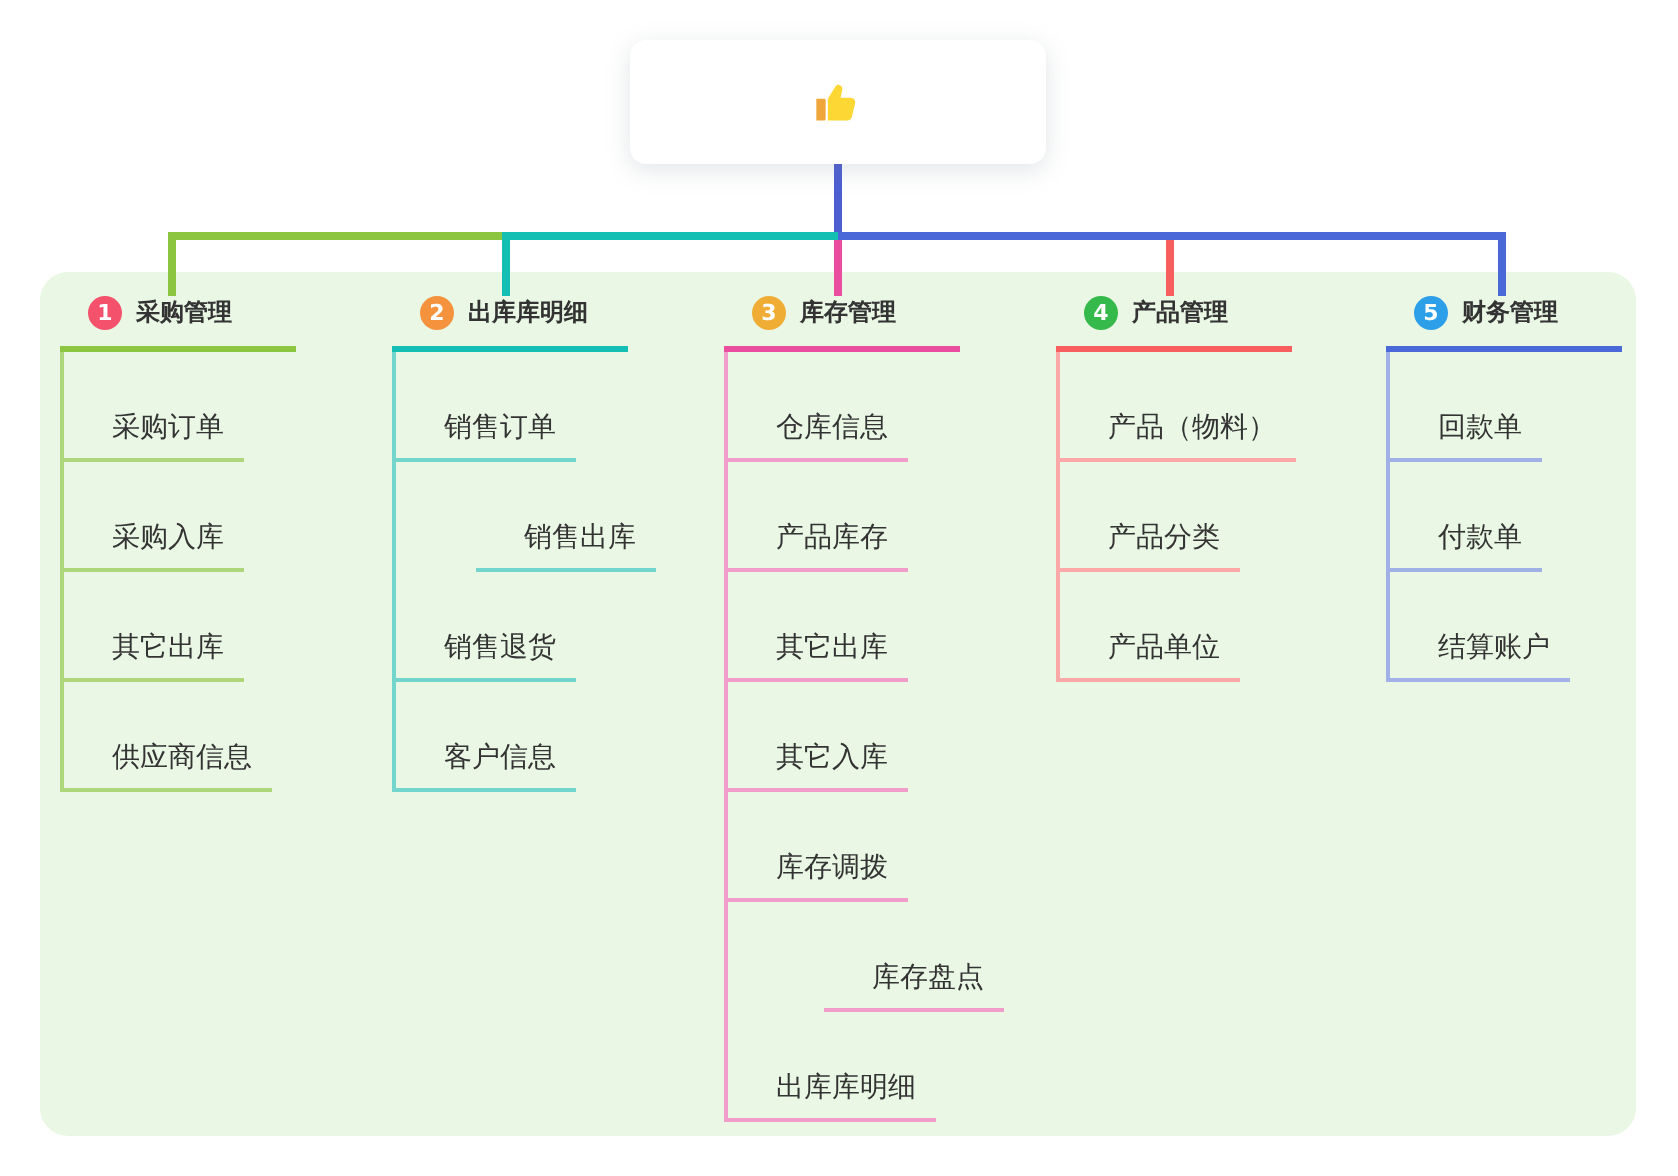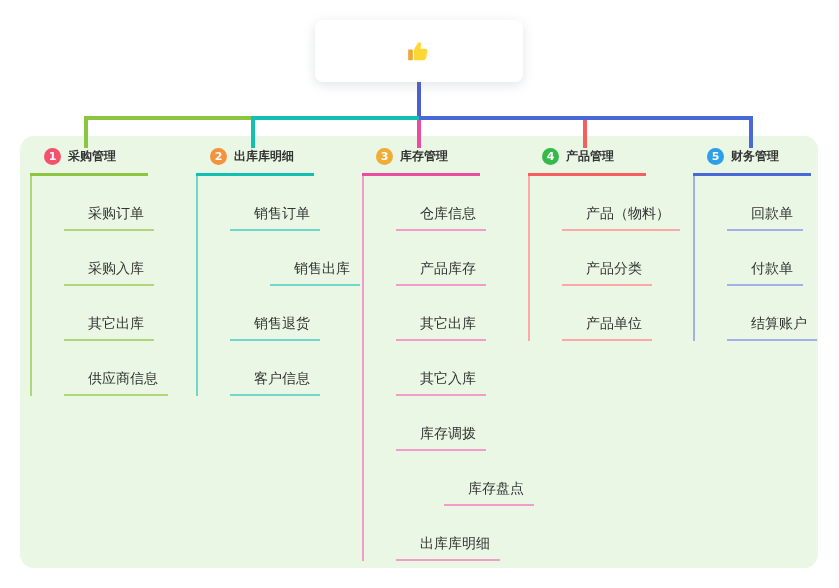--- a/index.html
+++ b/index.html
@@ -26,21 +26,21 @@
   
   .branch { position:absolute; top:148px; width:150px; }
   .bheader { display:flex; align-items:center; gap:7px;
              padding:0 0 8px 14px; width:118px; border-bottom:3px solid #ccc;
              cursor:pointer; }
   .btitle { font-size:12px; font-weight:600; color:#333; white-space:nowrap;text-align:right; }
   .badge { width:17px; height:17px; border-radius:50%; flex:0 0 17px;
            display:flex; align-items:center; justify-content:center;
            color:#fff; font-size:11px; font-weight:700; line-height:1; }
   .children { border-left:2px solid #ccc; }
-  .child { height:55px; display:flex; align-items:flex-end; cursor:pointer;padding-left:32px; }
+  .child { height:55px; display:flex; align-items:flex-end; cursor:pointer; }
   .clabel { font-size:14px; color:#333; white-space:nowrap;
             border-bottom:2px solid #ccc; padding:0 10px 6px 24px; }
 </style>
 </head>
 <body>
 
 <div class="stage">
 
   <div class="panel"></div>
 

